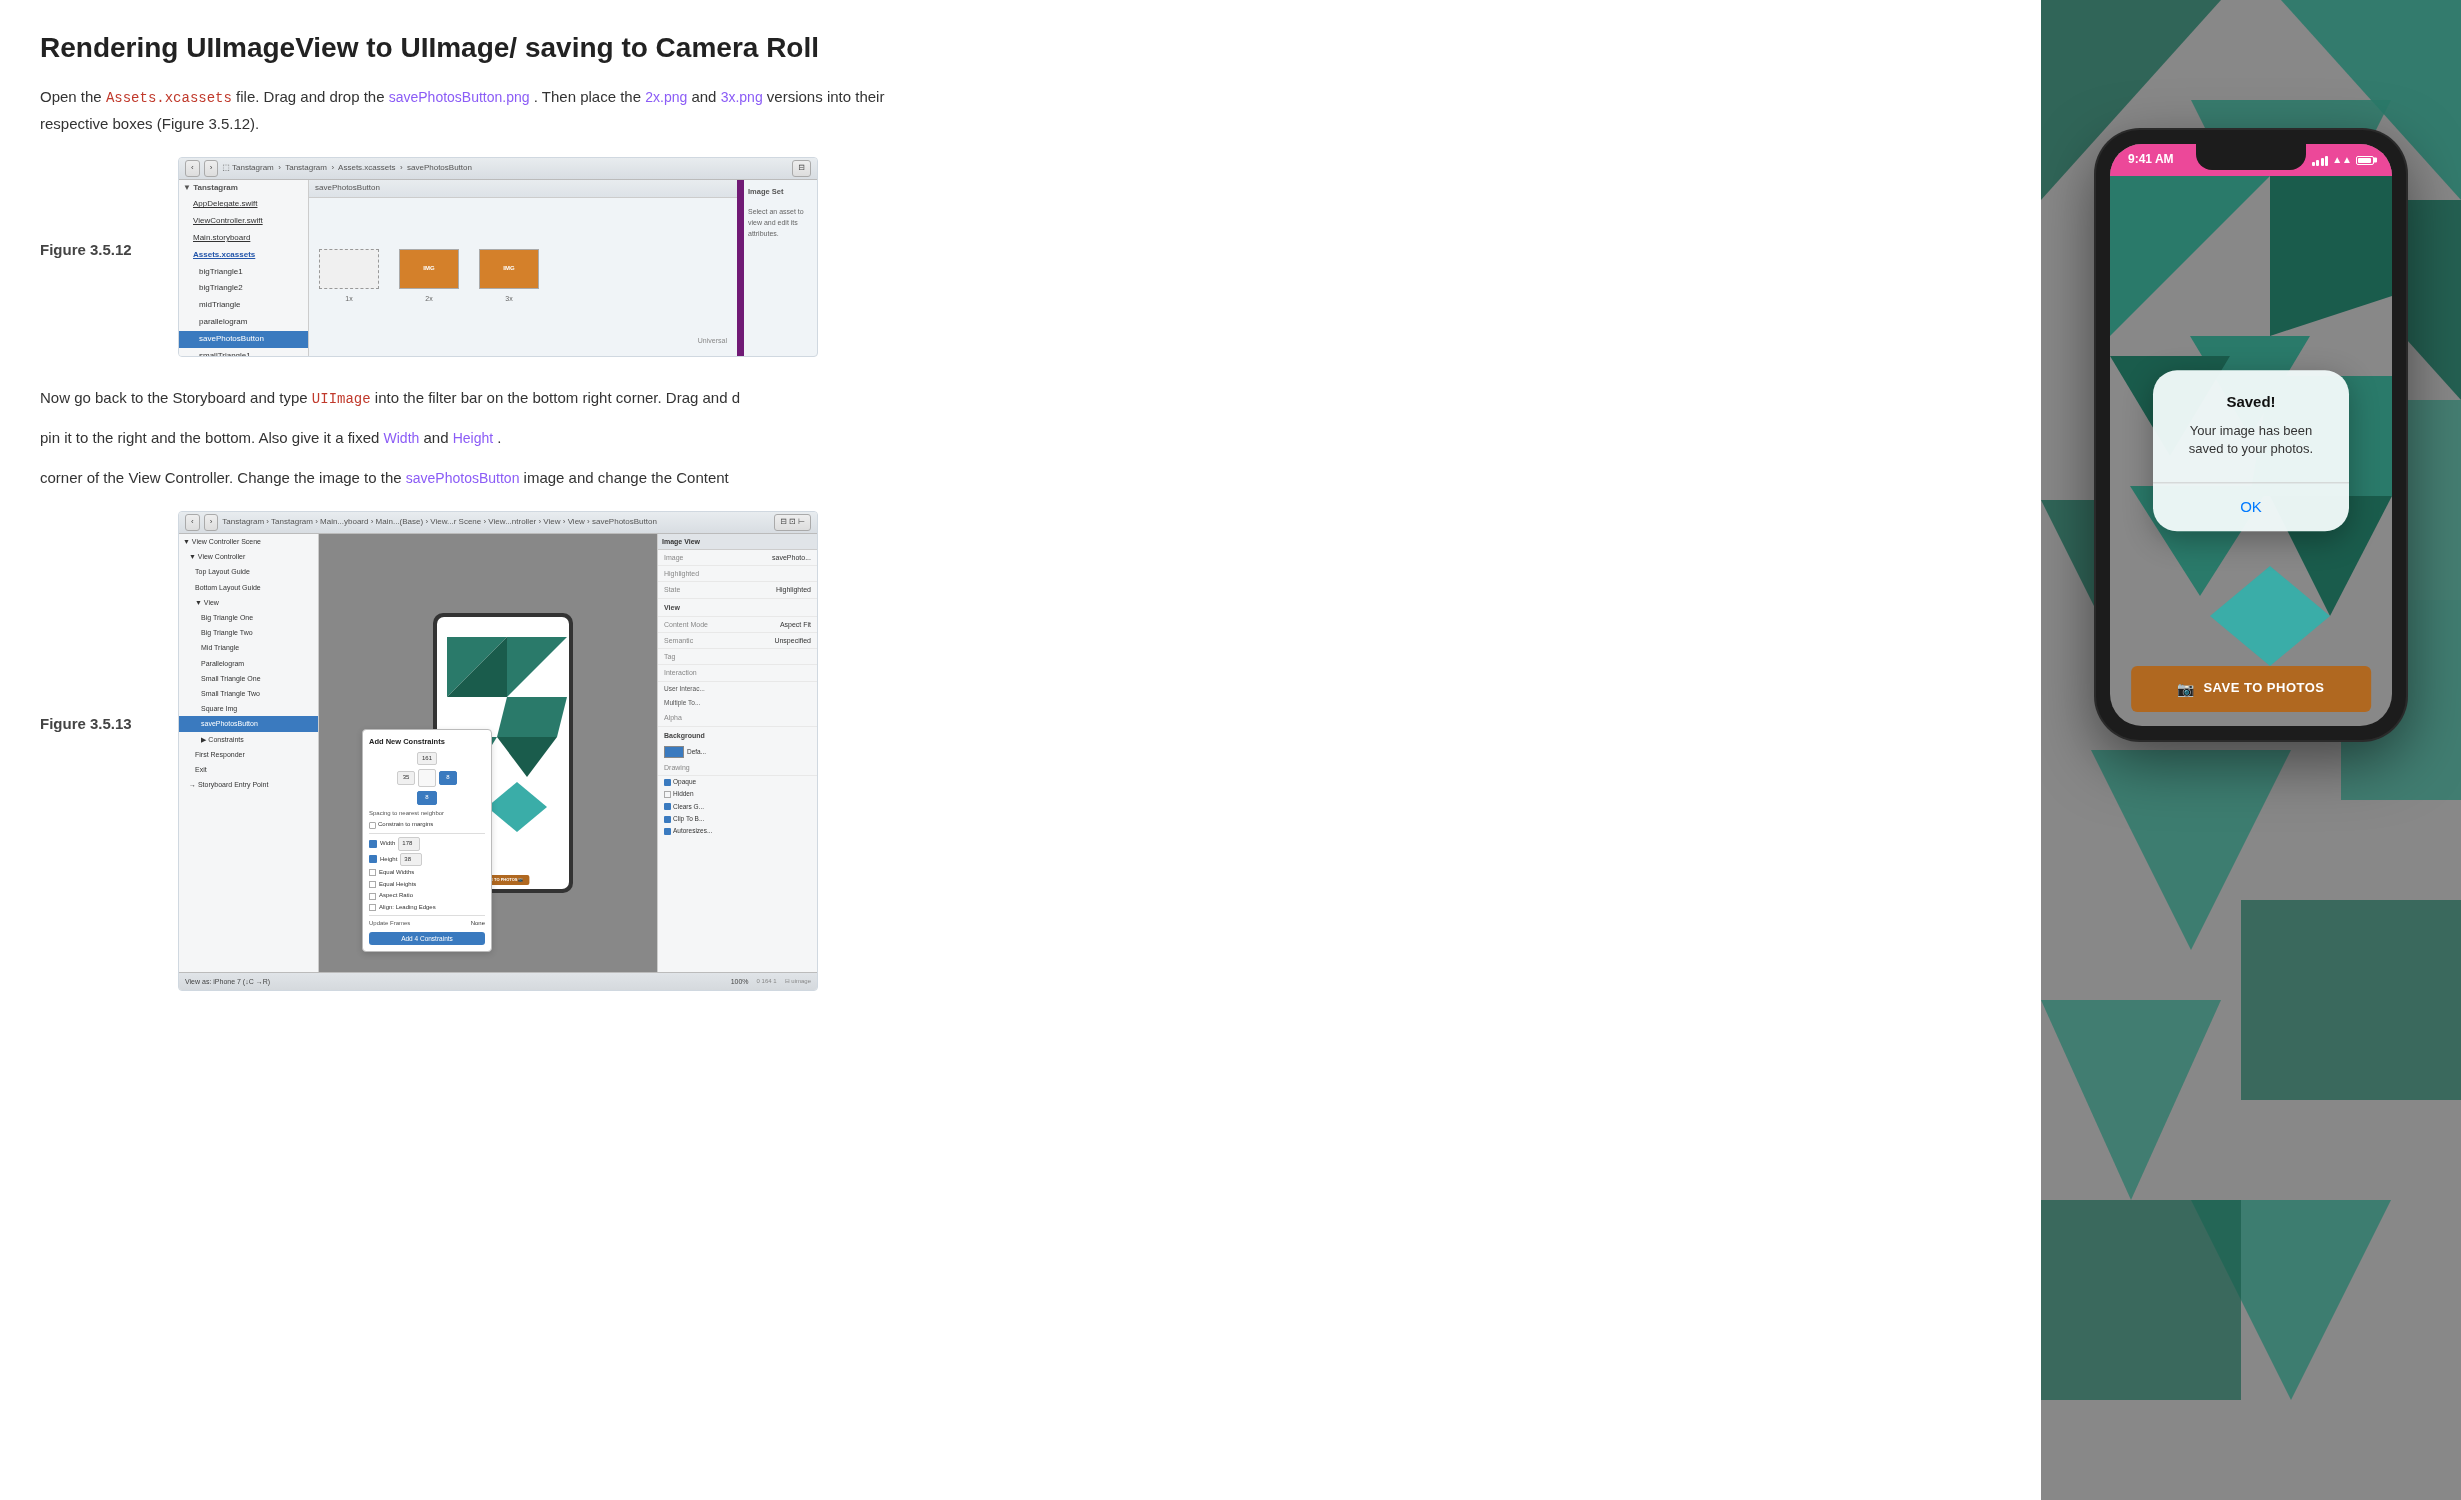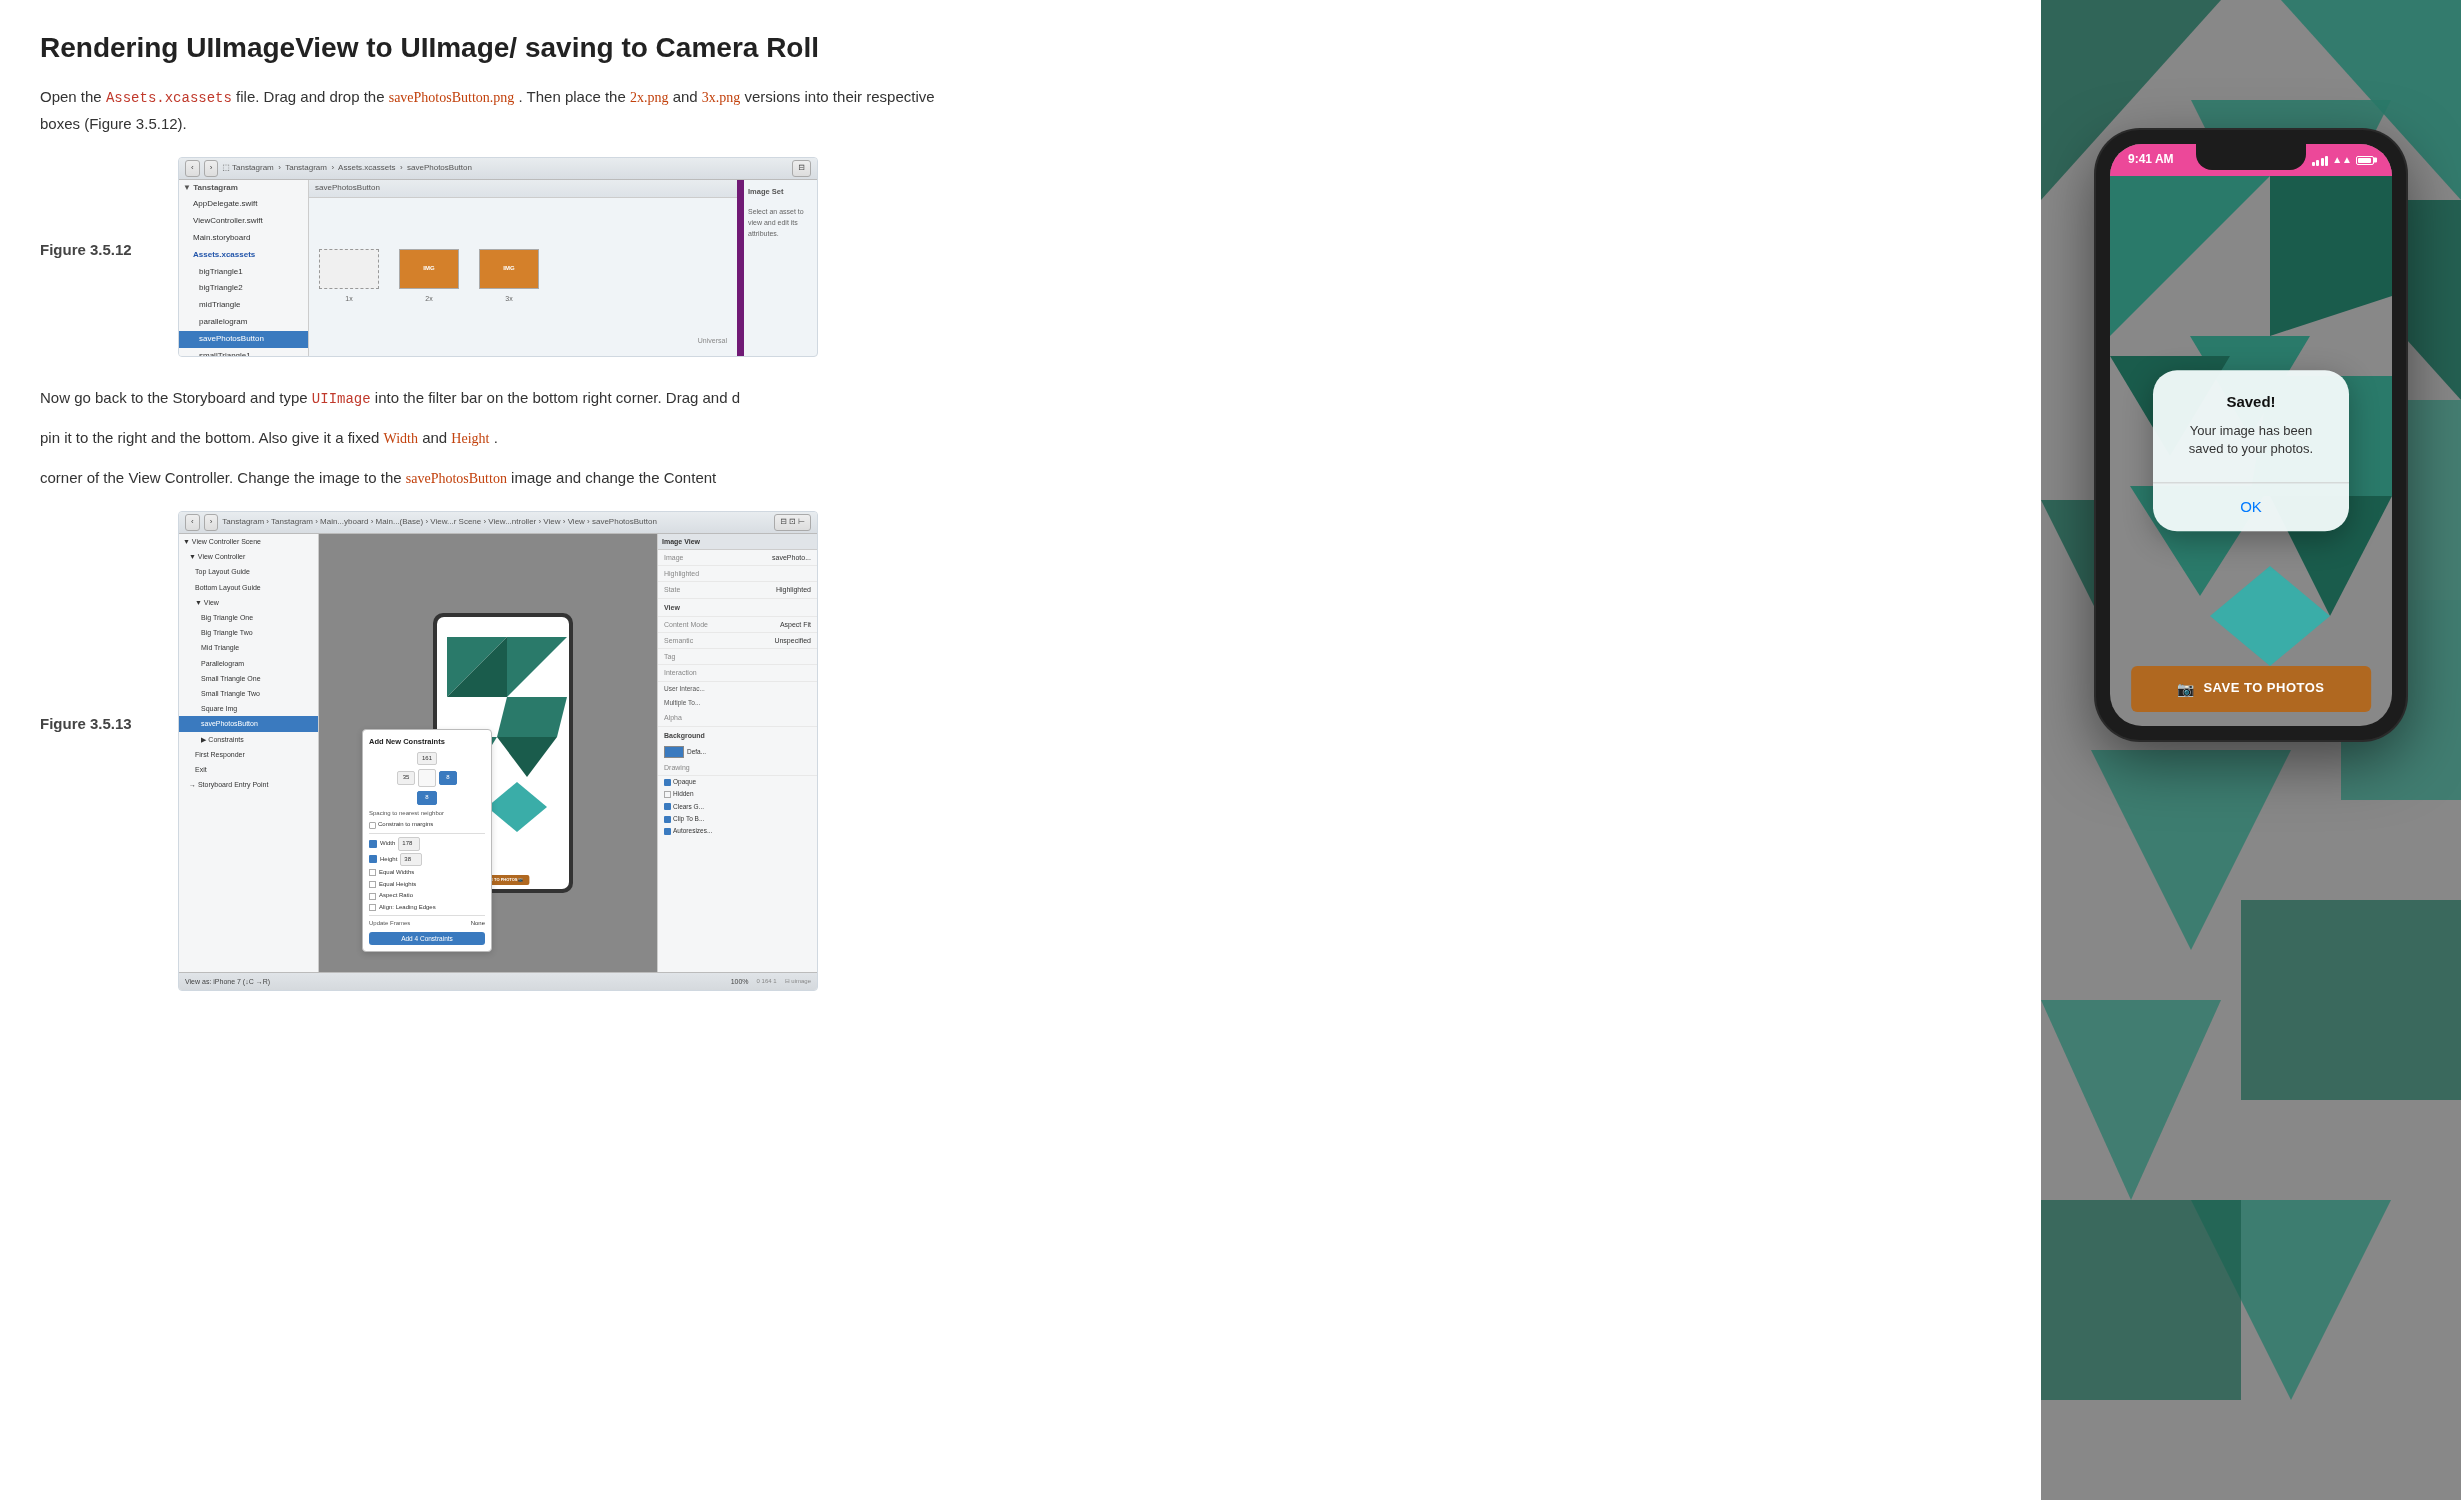--- a/index.html
+++ b/index.html
@@ -36,22 +36,22 @@
       color: #333;
       margin-bottom: 14px;
       line-height: 1.7;
     }
     .code-inline {
       color: #c0392b;
       font-family: 'Menlo', 'Courier New', monospace;
       font-size: 14px;
     }
     .code-inline-teal {
-      color: #c2410c;
-      font-family: Liberation Serif, serif;
+      color: #8b5cf6;
+      font-family: Liberation Sans, sans-serif;
       font-size: 14px;
     }
     .figure-label {
       font-size: 15px;
       font-weight: 600;
       color: #444;
       margin-right: 12px;
     }
 
     
@@ -130,20 +130,21 @@
       background: #3a7abf;
       color: white;
     }
     .xcode-sidebar-item.group {
       font-weight: bold;
       color: #555;
       padding-left: 4px;
     }
     .xcode-sidebar-item.indented {
       padding-left: 14px;
+      text-decoration: underline;
     }
     .xcode-sidebar-item.indented2 {
       padding-left: 20px;
     }
 
     
     .assets-header {
       background: linear-gradient(#e8ecef, #dde2e7);
       height: 18px;
       display: flex;

